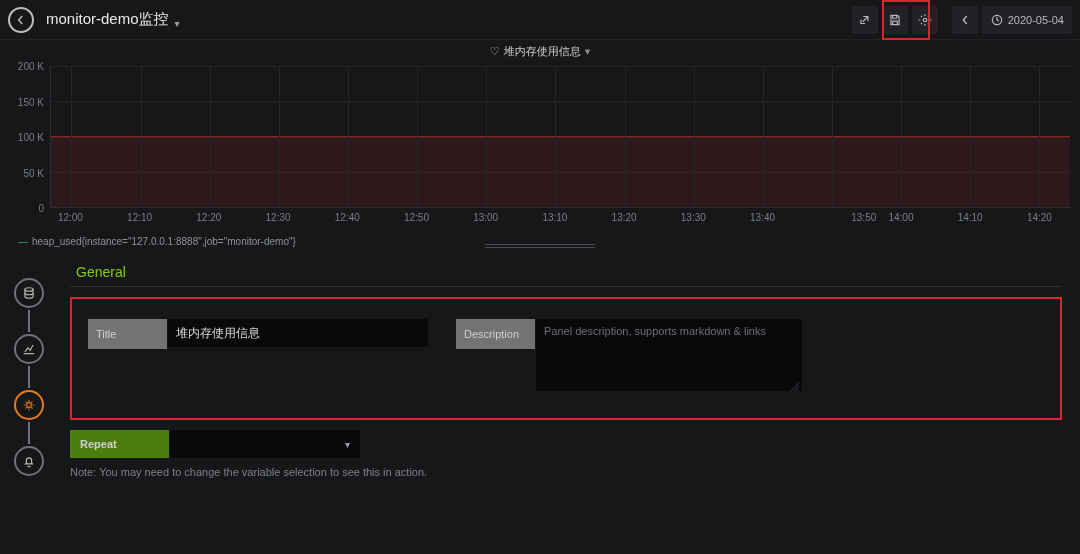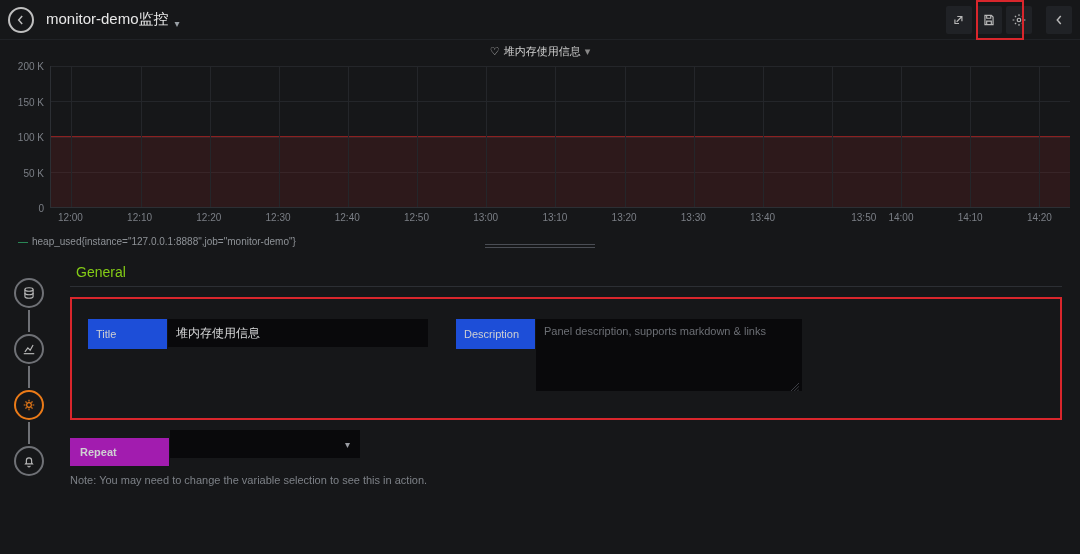--- a/index.html
+++ b/index.html
@@ -158,21 +158,21 @@
     position: relative;
     border: 2px solid #d9262c;
     padding: 20px 16px 24px 16px;
     display: flex; gap: 28px;
     align-items: flex-start;
   }
   .form-col { display: flex; flex-direction: column; gap: 10px; }
   .field-row { display: flex; align-items: stretch; }
   .field-label {
     width: 80px;
-    background: #1d4ed8;
+    background: #737373;
     color: #cfd0d2;
     font-size: 11px;
     display: flex; align-items: center;
     padding: 15px 8px;
     height: 28px;
     border-right: 1px solid #121315;
   }
   .field-input {
     width: 260px; height: 28px;
     background: #09090b;
@@ -210,25 +210,24 @@
   }
   .desc-area::placeholder { color: #6c6f75; }
   .desc-resize-corner {
     position: absolute;
     right: 3px; bottom: 3px;
     width: 8px; height: 8px;
     pointer-events: none;
   }
   .repeat-row { display: flex; align-items: stretch; }
   .repeat-label {
-    width: 100px; background: #a21caf;
+    width: 100px; background: #4d7c0f;
     color: #cfd0d2; font-size: 11px; font-weight: 600;
     display: flex; align-items: center; padding: 7px 10px; height: 28px;
     border-right: 1px solid #121315;
-    margin-top: 8px;
   }
   .repeat-select {
     width: 190px; height: 28px;
     background: #09090b;
     display: flex; align-items: center; justify-content: flex-end;
     padding: 0 10px; color: #9a9da3; cursor: pointer;
   }
   .note { color: #7d8187; font-size: 11px; margin-top: 8px; }
   .drag-handle {
     position: absolute;
@@ -271,20 +270,27 @@
       <svg viewBox="0 0 24 24">
           <circle cx="12" cy="12" r="3" fill="none" stroke="currentColor" stroke-width="2"></circle>
           <path fill="none" stroke="currentColor" stroke-width="2" d="M12 2v3M12 19v3M4 12H1M23 12h-3M5 5l2 2M17 17l2 2M5 19l2-2M17 7l2-2"></path>
         </svg>
     </div>
     <div style="width:6px"></div>
     <div class="icon-btn">
       <svg viewBox="0 0 24 24">
           <path fill="none" stroke="currentColor" stroke-width="2.5" d="M15 5l-6 7 6 7"></path>
         </svg>
+    </div>
+    <div class="time-chip">
+      <svg viewBox="0 0 24 24">
+          <circle cx="12" cy="12" r="8" fill="none" stroke="currentColor" stroke-width="2"></circle>
+          <path fill="none" stroke="currentColor" stroke-width="2" d="M12 7v5l3 2"></path>
+        </svg>
+      <span>2020-05-04</span>
     </div>
 
     <div class="red-highlight-save" style="left:30px; top:-6px; width:48px; height:40px;"></div>
   </div>
 </div>
 
 <div class="panel-title-row">
   <span class="heart">♡</span>
   <span>堆内存使用信息</span>
   <span class="caret" style="color:#888;">▾</span>

